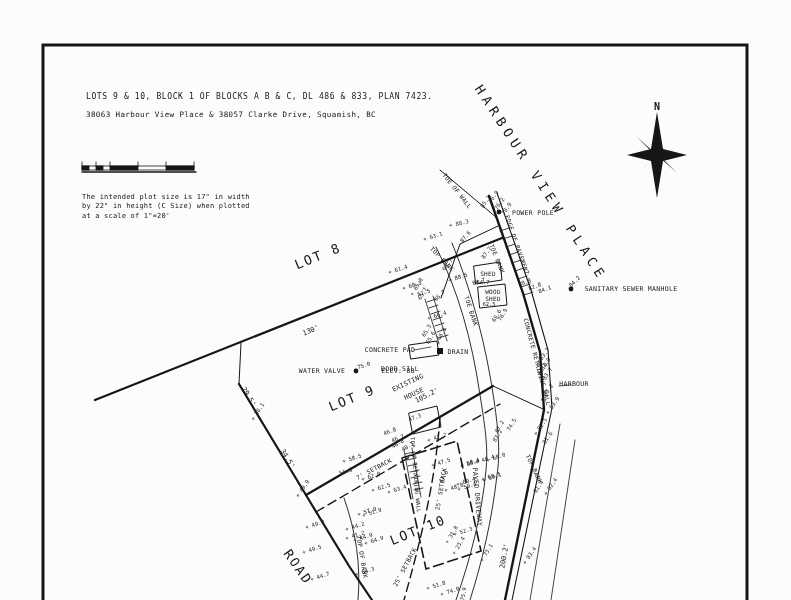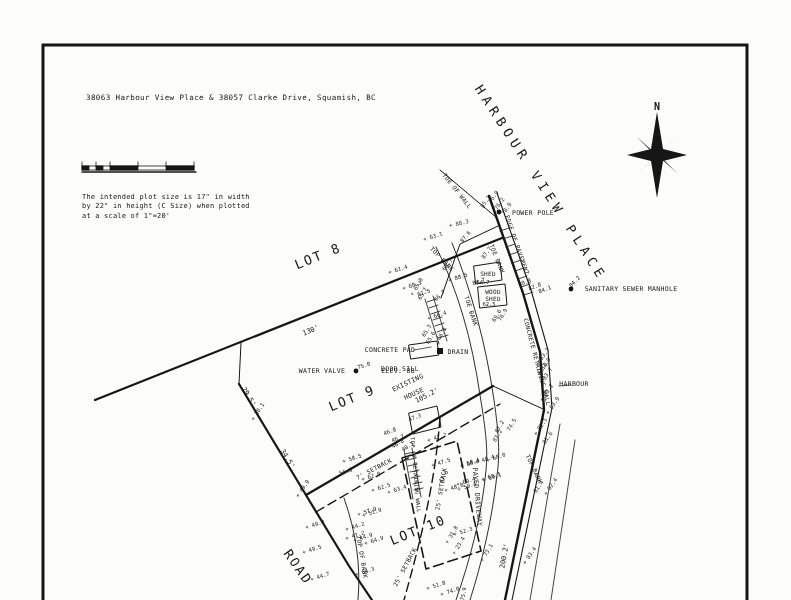--- a/index.html
+++ b/index.html
@@ -92,20 +92,21 @@
         <path d="M414 350 L431 347 M559 386 L571 385" stroke-width="0.7"></path>
         <circle cx="499" cy="212" r="2.4" fill="#161616" stroke="none"></circle>
         <circle cx="356" cy="371" r="2.4" fill="#161616" stroke="none"></circle>
         <circle cx="571" cy="289" r="2.4" fill="#161616" stroke="none"></circle>
         <rect x="437" y="348" width="6" height="6" fill="#161616" stroke="none"></rect>
       </g>
     </g>
   </svg>
 
   <div class="titleblock">
+    <div class="t2">LOTS 9 &amp; 10, BLOCK 1 OF BLOCKS A B &amp; C, DL 486 &amp; 833, PLAN 7423.</div>
     <div class="t4">38063 Harbour View Place &amp; 38057 Clarke Drive, Squamish, BC</div>
   </div>
 
   <div class="note n1">The intended plot size is 17" in width
 by 22" in height (C Size) when plotted
 at a scale of 1"=20'</div>
 
   <div class="north-n">N</div>
 
   <div id="labels">

